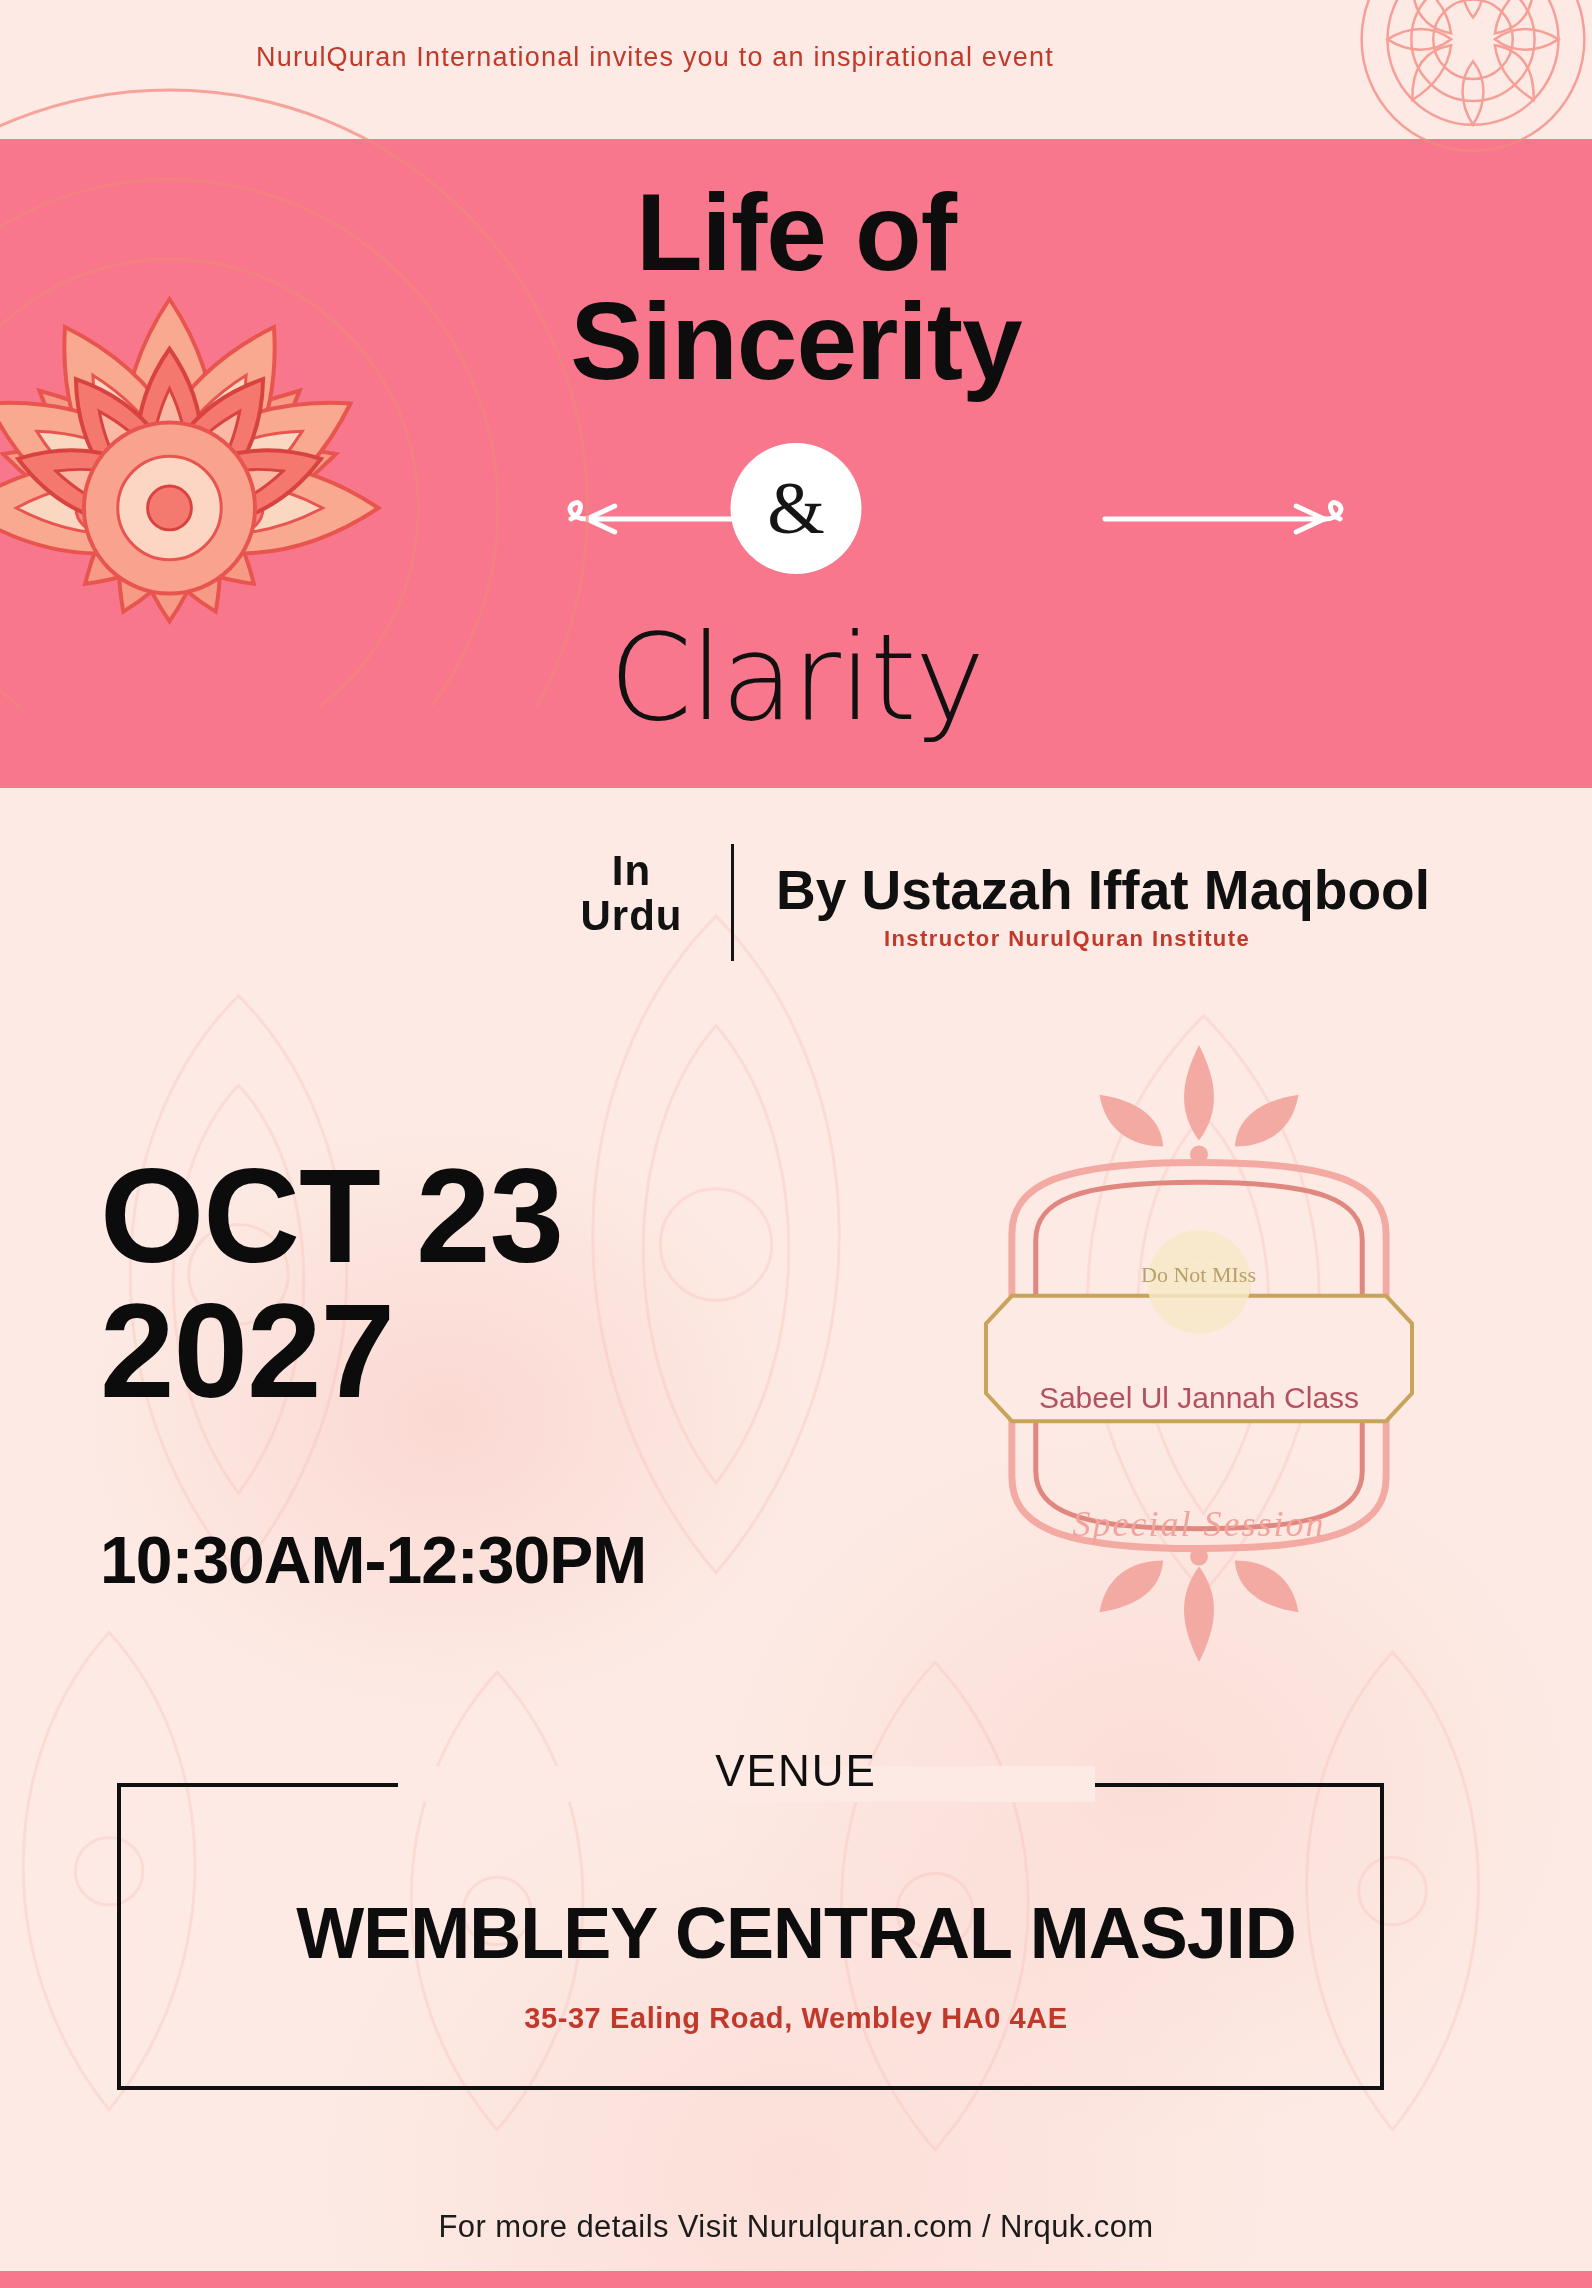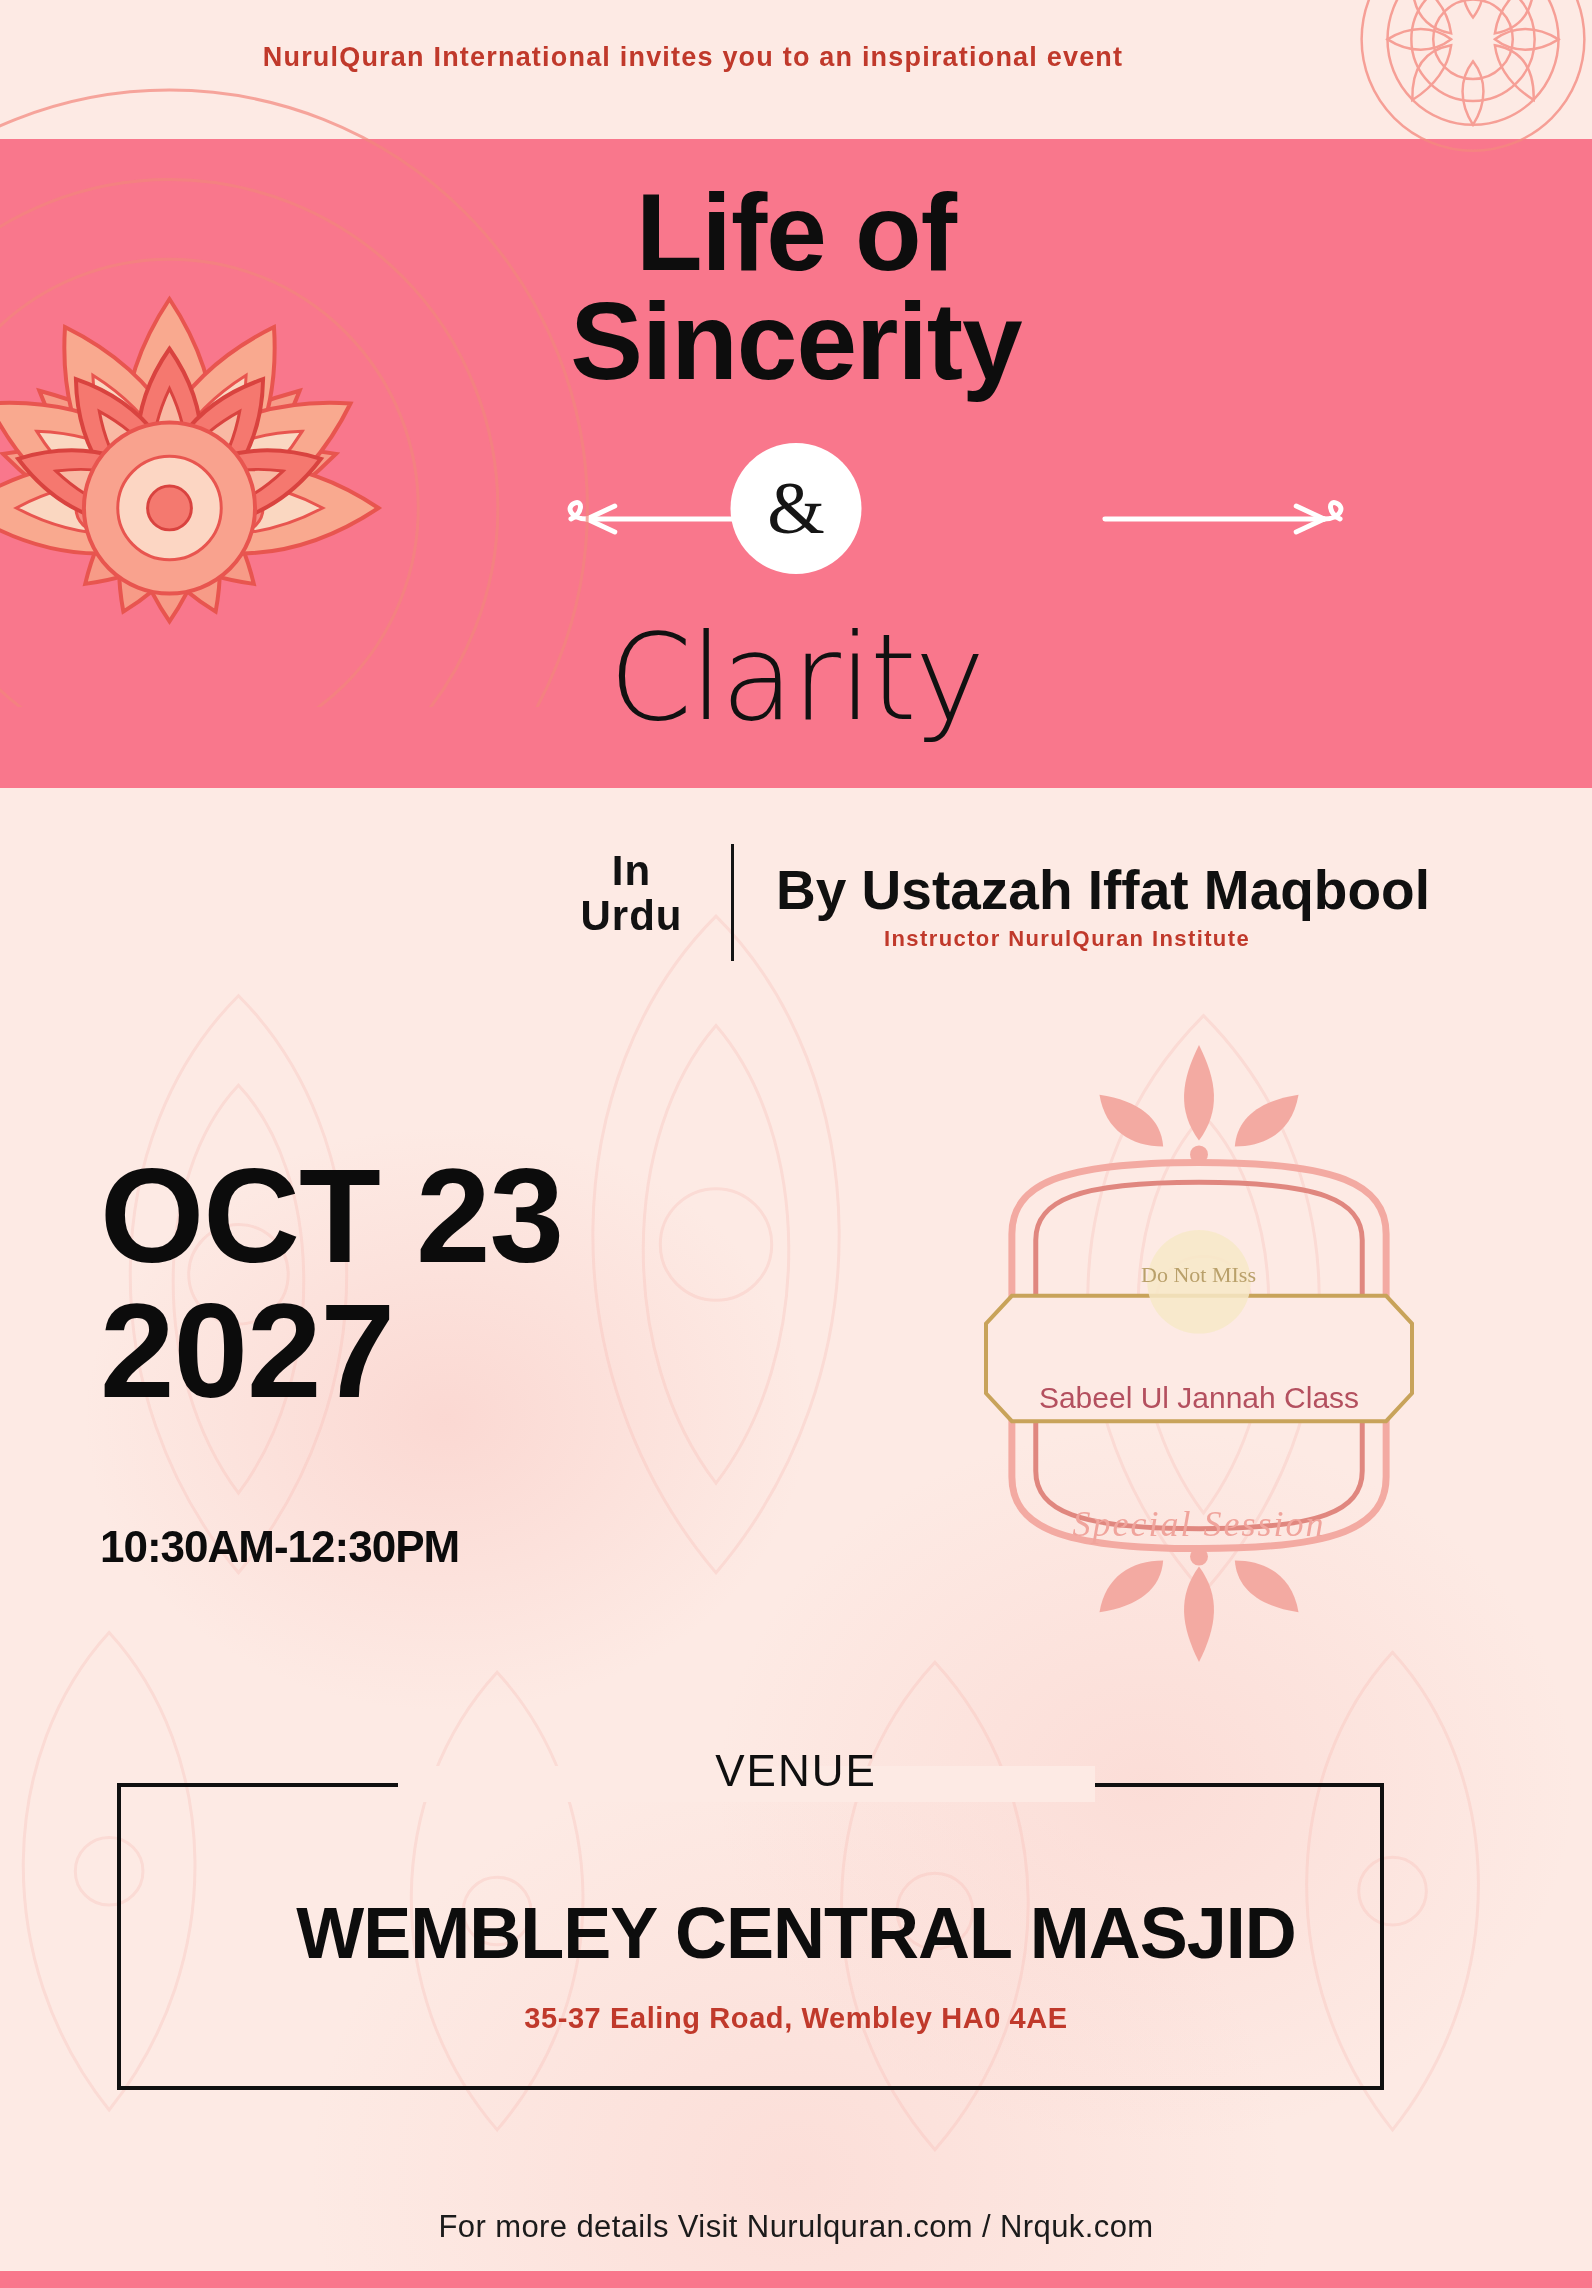--- a/index.html
+++ b/index.html
@@ -44,23 +44,22 @@
     width: 1592px; height: 139px;
     background: #fdeae4;
   }
   .invite-line {
     position: absolute;
     left: 0; top: 42px;
     width: 1310px;
     text-align: center;
     font-size: 27px;
     letter-spacing: 1.2px;
-    font-weight: bold;
+    font-weight: normal;
     color: #c0392b;
-    padding-left: 38px;
   }
 
   
   .pink-band {
     position: absolute;
     left: 0; top: 139px;
     width: 1592px; height: 649px;
     background: #f9778c;
   }
   .title-1, .title-2 {
@@ -169,21 +168,21 @@
     left: 100px; top: 1284px;
     font-size: 134px;
     font-weight: bold;
     color: #0c0c0c;
     letter-spacing: -1px;
     line-height: 1;
   }
   .time {
     position: absolute;
     left: 100px; top: 1522px;
-    font-size: 44px;
+    font-size: 66px;
     font-weight: bold;
     color: #0c0c0c;
     letter-spacing: -1px;
   }
 
   
   .badge {
     position: absolute;
     left: 950px; top: 1035px;
     width: 498px; height: 637px;

